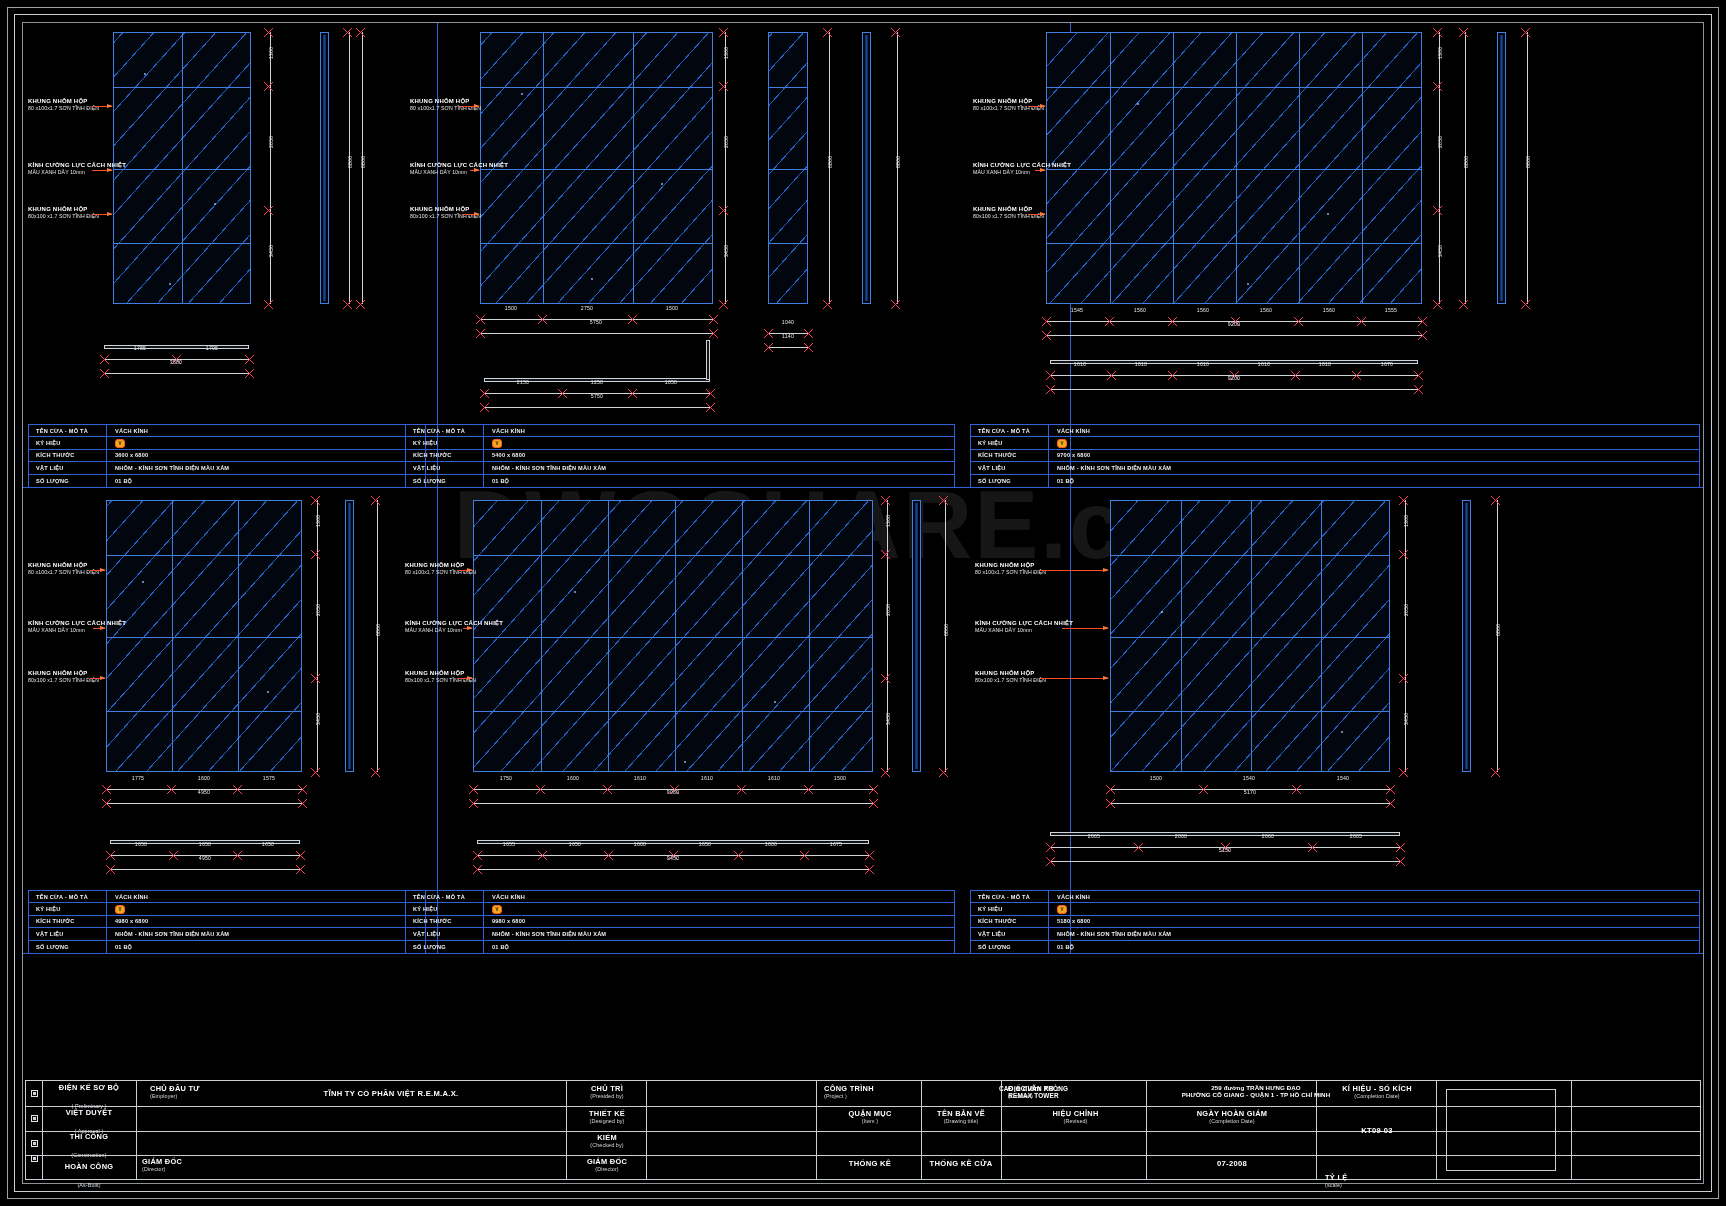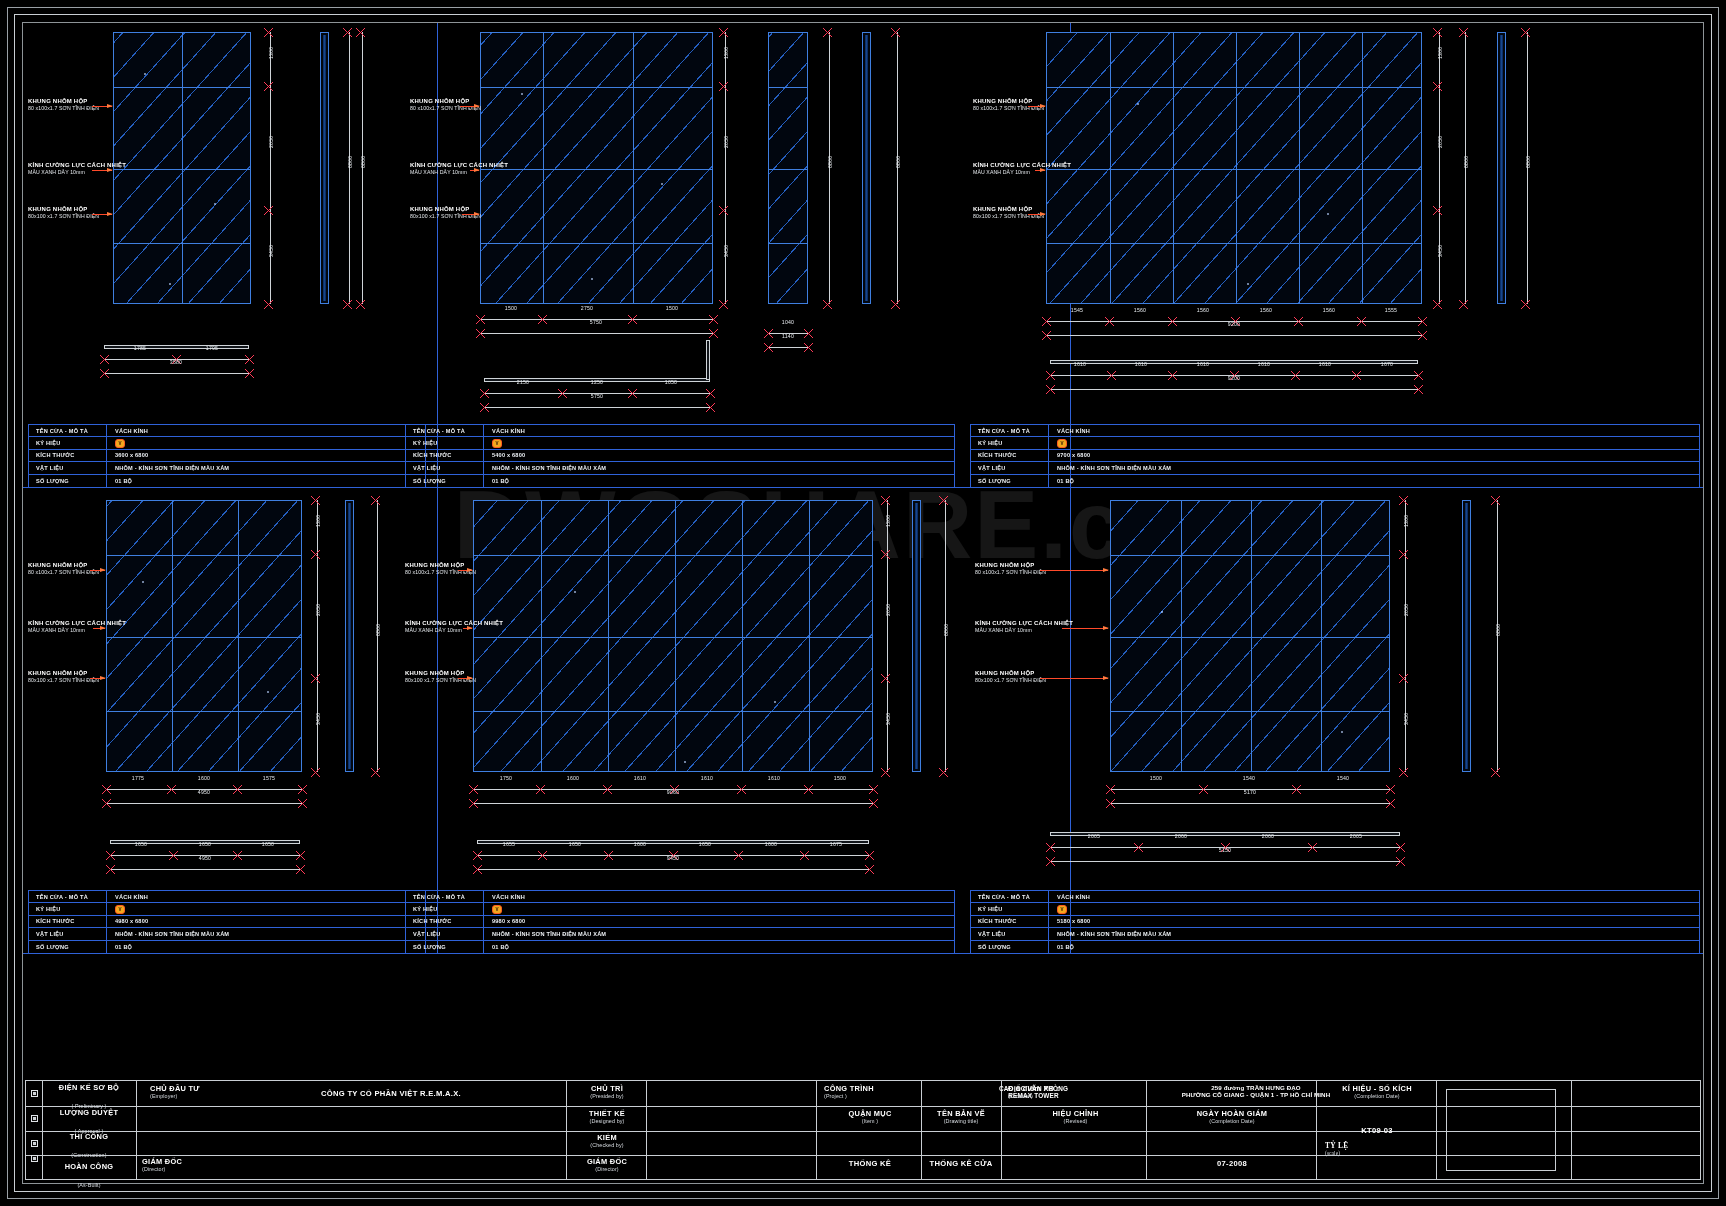--- a/index.html
+++ b/index.html
@@ -939,21 +939,21 @@
         <span class="tb-sub">( Preliminary )</span>
       </span>
     </div>
     <div style="position:absolute;left:0;top:25px;width:110px;height:25px;display:flex;align-items:center;">
       <span style="width:16px;display:flex;justify-content:center;">
         <span class="chk">
             <i></i>
           </span>
       </span>
       <span style="flex:1;text-align:center;">
-        <span class="tb-lbl">LƯỢNG DUYỆT</span><br>
+        <span class="tb-lbl">VIỆT DUYỆT</span><br>
         <span class="tb-sub">( Approval )</span>
       </span>
     </div>
     <div style="position:absolute;left:0;top:50px;width:110px;height:24px;display:flex;align-items:center;">
       <span style="width:16px;display:flex;justify-content:center;">
         <span class="chk">
             <i></i>
           </span>
       </span>
       <span style="flex:1;text-align:center;">
@@ -970,21 +970,21 @@
       <span style="flex:1;text-align:center;">
         <span class="tb-lbl">HOÀN CÔNG</span><br>
         <span class="tb-sub">(As-Built)</span>
       </span>
     </div>
 
     <div style="position:absolute;left:124px;top:3px;">
       <div class="tb-lbl">CHỦ ĐẦU TƯ</div>
       <div class="tb-sub">(Employer)</div>
     </div>
-    <div class="tb-val" style="position:absolute;left:200px;top:8px;width:330px;text-align:center;">CÔNG TY CỔ PHẦN VIỆT R.E.M.A.X.</div>
+    <div class="tb-val" style="position:absolute;left:200px;top:8px;width:330px;text-align:center;">TĨNH TY CỔ PHẦN VIỆT R.E.M.A.X.</div>
 
     <div style="position:absolute;left:116px;top:76px;">
       <div class="tb-lbl">GIÁM  ĐỐC</div>
       <div class="tb-sub">(Director)</div>
     </div>
 
     <div style="position:absolute;left:545px;top:3px;width:72px;text-align:center;">
       <div class="tb-lbl">CHỦ TRÌ</div>
       <div class="tb-sub">(Presided by)</div>
     </div>
@@ -1041,21 +1041,21 @@
       <div class="tb-lbl">NGÀY HOÀN GIÁM</div>
       <div class="tb-sub">(Completion Date)</div>
     </div>
     <div class="tb-val" style="position:absolute;left:1125px;top:78px;width:162px;text-align:center;">07-2008</div>
 
     <div style="position:absolute;left:1295px;top:3px;width:112px;text-align:center;">
       <div class="tb-lbl">KÍ HIỆU - SỐ KÍCH</div>
       <div class="tb-sub">(Completion Date)</div>
     </div>
     <div class="tb-val" style="position:absolute;left:1295px;top:45px;width:112px;text-align:center;">KT09-03</div>
-    <div style="position:absolute;left:1299px;top:60px;font-family:Liberation Serif, serif;">
+    <div style="position:absolute;left:1299px;top:92px;">
       <div class="tb-lbl">TỶ LỆ</div>
       <div class="tb-sub">(scale)</div>
     </div>
     <div class="tb-h" style="top:70px;left:1290px;right:1410px;width:auto;"></div>
 
     <div style="position:absolute;left:1420px;top:8px;width:110px;height:82px;border:1px solid #c9ced3;"></div>
   </div>
 
 </div>
 

